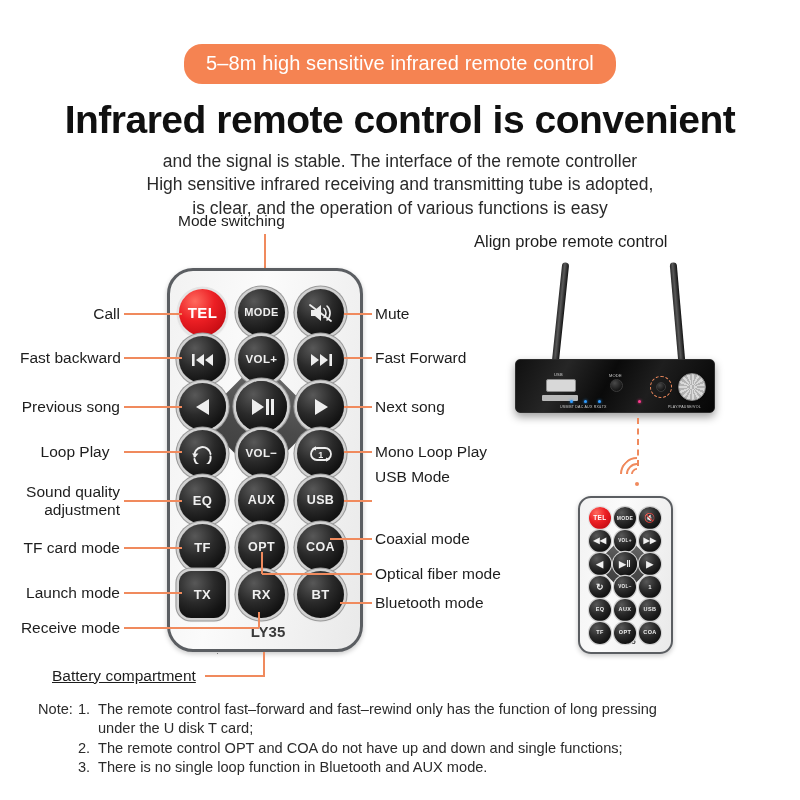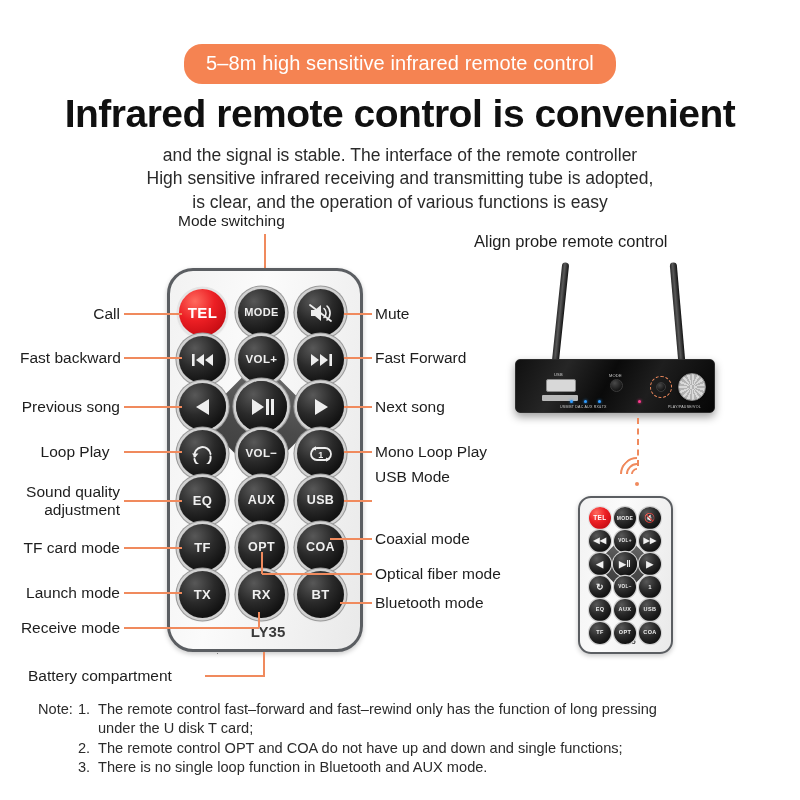--- a/index.html
+++ b/index.html
@@ -23,21 +23,21 @@
     line-height:1;
     padding:9px 22px 11px;
     border-radius:18px;
     letter-spacing:0.1px;
   }
   .headline {
     text-align:center;
     font-size:39px;
     font-weight:bold;
     letter-spacing:-0.5px;
-    margin-top:8px;
+    margin-top:14px;
     color:#101010;
   }
   .subhead {
     text-align:center;
     font-size:17.5px;
     line-height:1.33;
     color:#2a2a2a;
     margin-top:8px;
   }
 
@@ -266,21 +266,21 @@
   <div class="btn" style="left:179px; top:524px; width:47px; height:47px; font-size:13px;">
     <span class="gl">TF</span>
   </div>
   <div class="btn" style="left:238px; top:524px; width:47px; height:47px; font-size:12.5px;">
     <span class="gl">OPT</span>
   </div>
   <div class="btn" style="left:297px; top:524px; width:47px; height:47px; font-size:12.5px;">
     <span class="gl">COA</span>
   </div>
 
-  <div class="btn" style="left:179px; top:571px; width:47px; height:47px; font-size:13px;">
+  <div class="btn" style="left:179px; top:571px; width:47px; height:47px; font-size:13px;border-radius:12px;">
     <span class="gl">TX</span>
   </div>
   <div class="btn" style="left:238px; top:571px; width:47px; height:47px; font-size:13px;">
     <span class="gl">RX</span>
   </div>
   <div class="btn" style="left:297px; top:571px; width:47px; height:47px; font-size:13px;">
     <span class="gl">BT</span>
   </div>
 
   <div class="abs callout r" style="left:40px; top:305px; width:80px;">Call</div>
@@ -326,21 +326,21 @@
   <div class="lead" style="left:330px; top:538px; width:42px;"></div>
   <div class="abs callout" style="left:375px; top:530px;">Coaxial mode</div>
 
   <div class="lead" style="left:262px; top:573px; width:110px;"></div>
   <div class="lead-v" style="left:261px; top:552px; height:22px;"></div>
   <div class="abs callout" style="left:375px; top:565px;">Optical fiber mode</div>
 
   <div class="lead" style="left:340px; top:602px; width:32px;"></div>
   <div class="abs callout" style="left:375px; top:594px;">Bluetooth mode</div>
 
-  <div class="abs callout" style="left:28px; top:667px;">Battery compartment</div>
+  <div class="abs callout" style="left:52px; top:667px;text-decoration:underline;">Battery compartment</div>
   <div class="lead" style="left:205px; top:675px; width:60px;"></div>
   <div class="lead-v" style="left:263px; top:652px; height:24px;"></div>
 
   <div class="antenna" style="left:551px; top:262px; height:108px; transform:rotate(6deg); transform-origin:bottom center;"></div>
   <div class="antenna" style="left:679px; top:262px; height:108px; transform:rotate(-5deg); transform-origin:bottom center;"></div>
 
   <div class="device-body" style="left:515px; top:359px; width:200px; height:54px;">
     <div class="dev-label" style="left:38px; top:12px; font-size:4px;">USB</div>
     <div class="usb-port" style="left:30px; top:19px; width:30px; height:13px;"></div>
     <div class="sd-slot" style="left:26px; top:35px; width:36px; height:6px;"></div>

